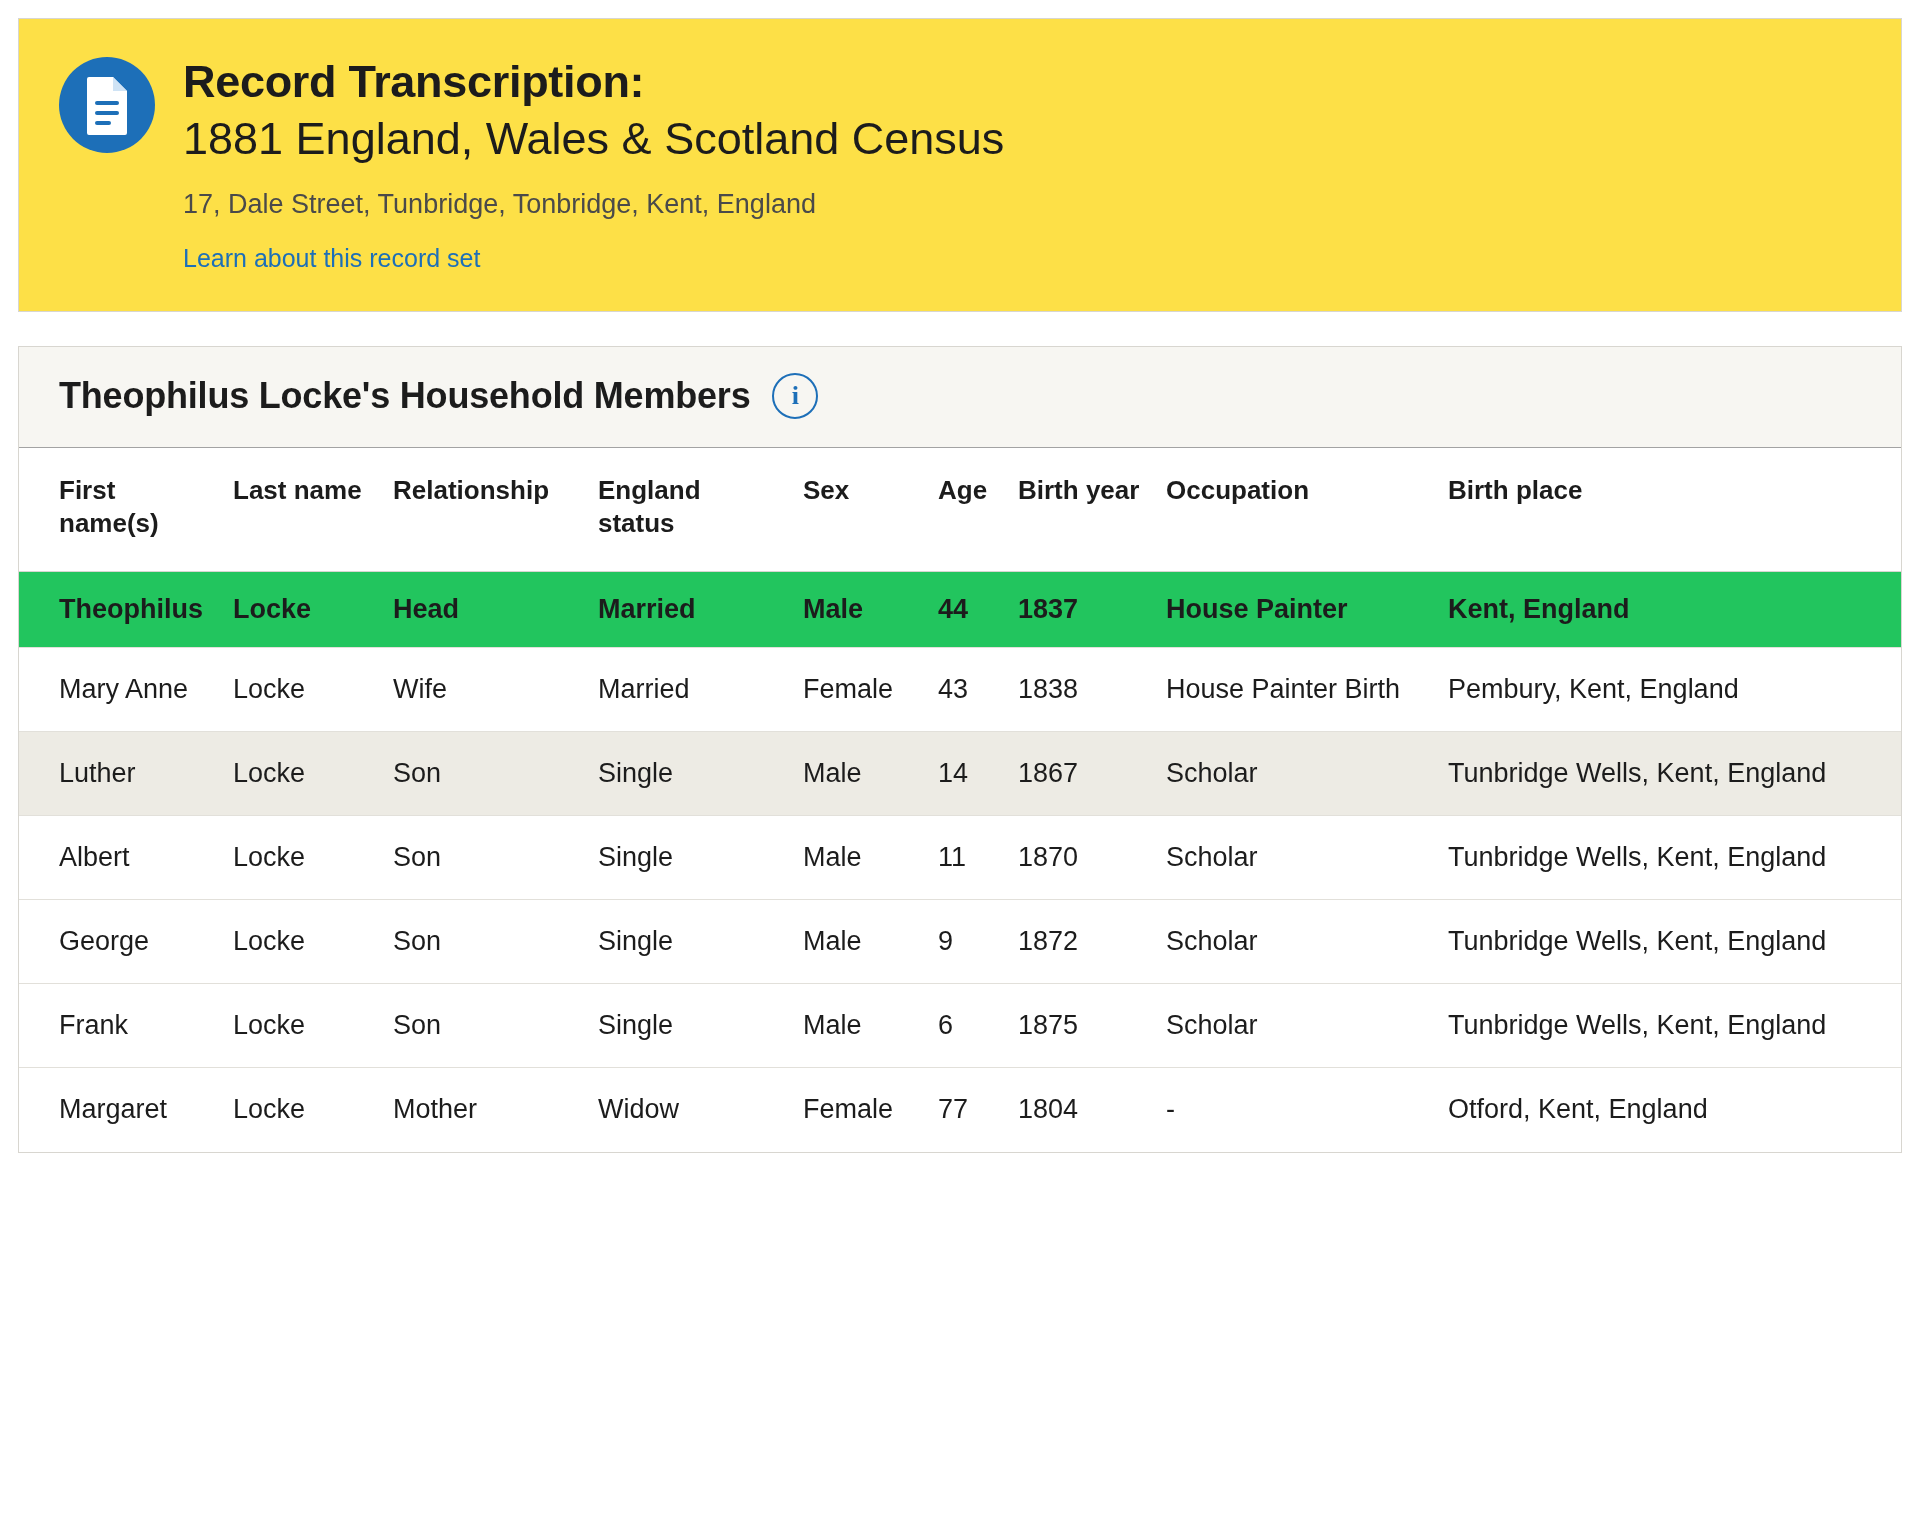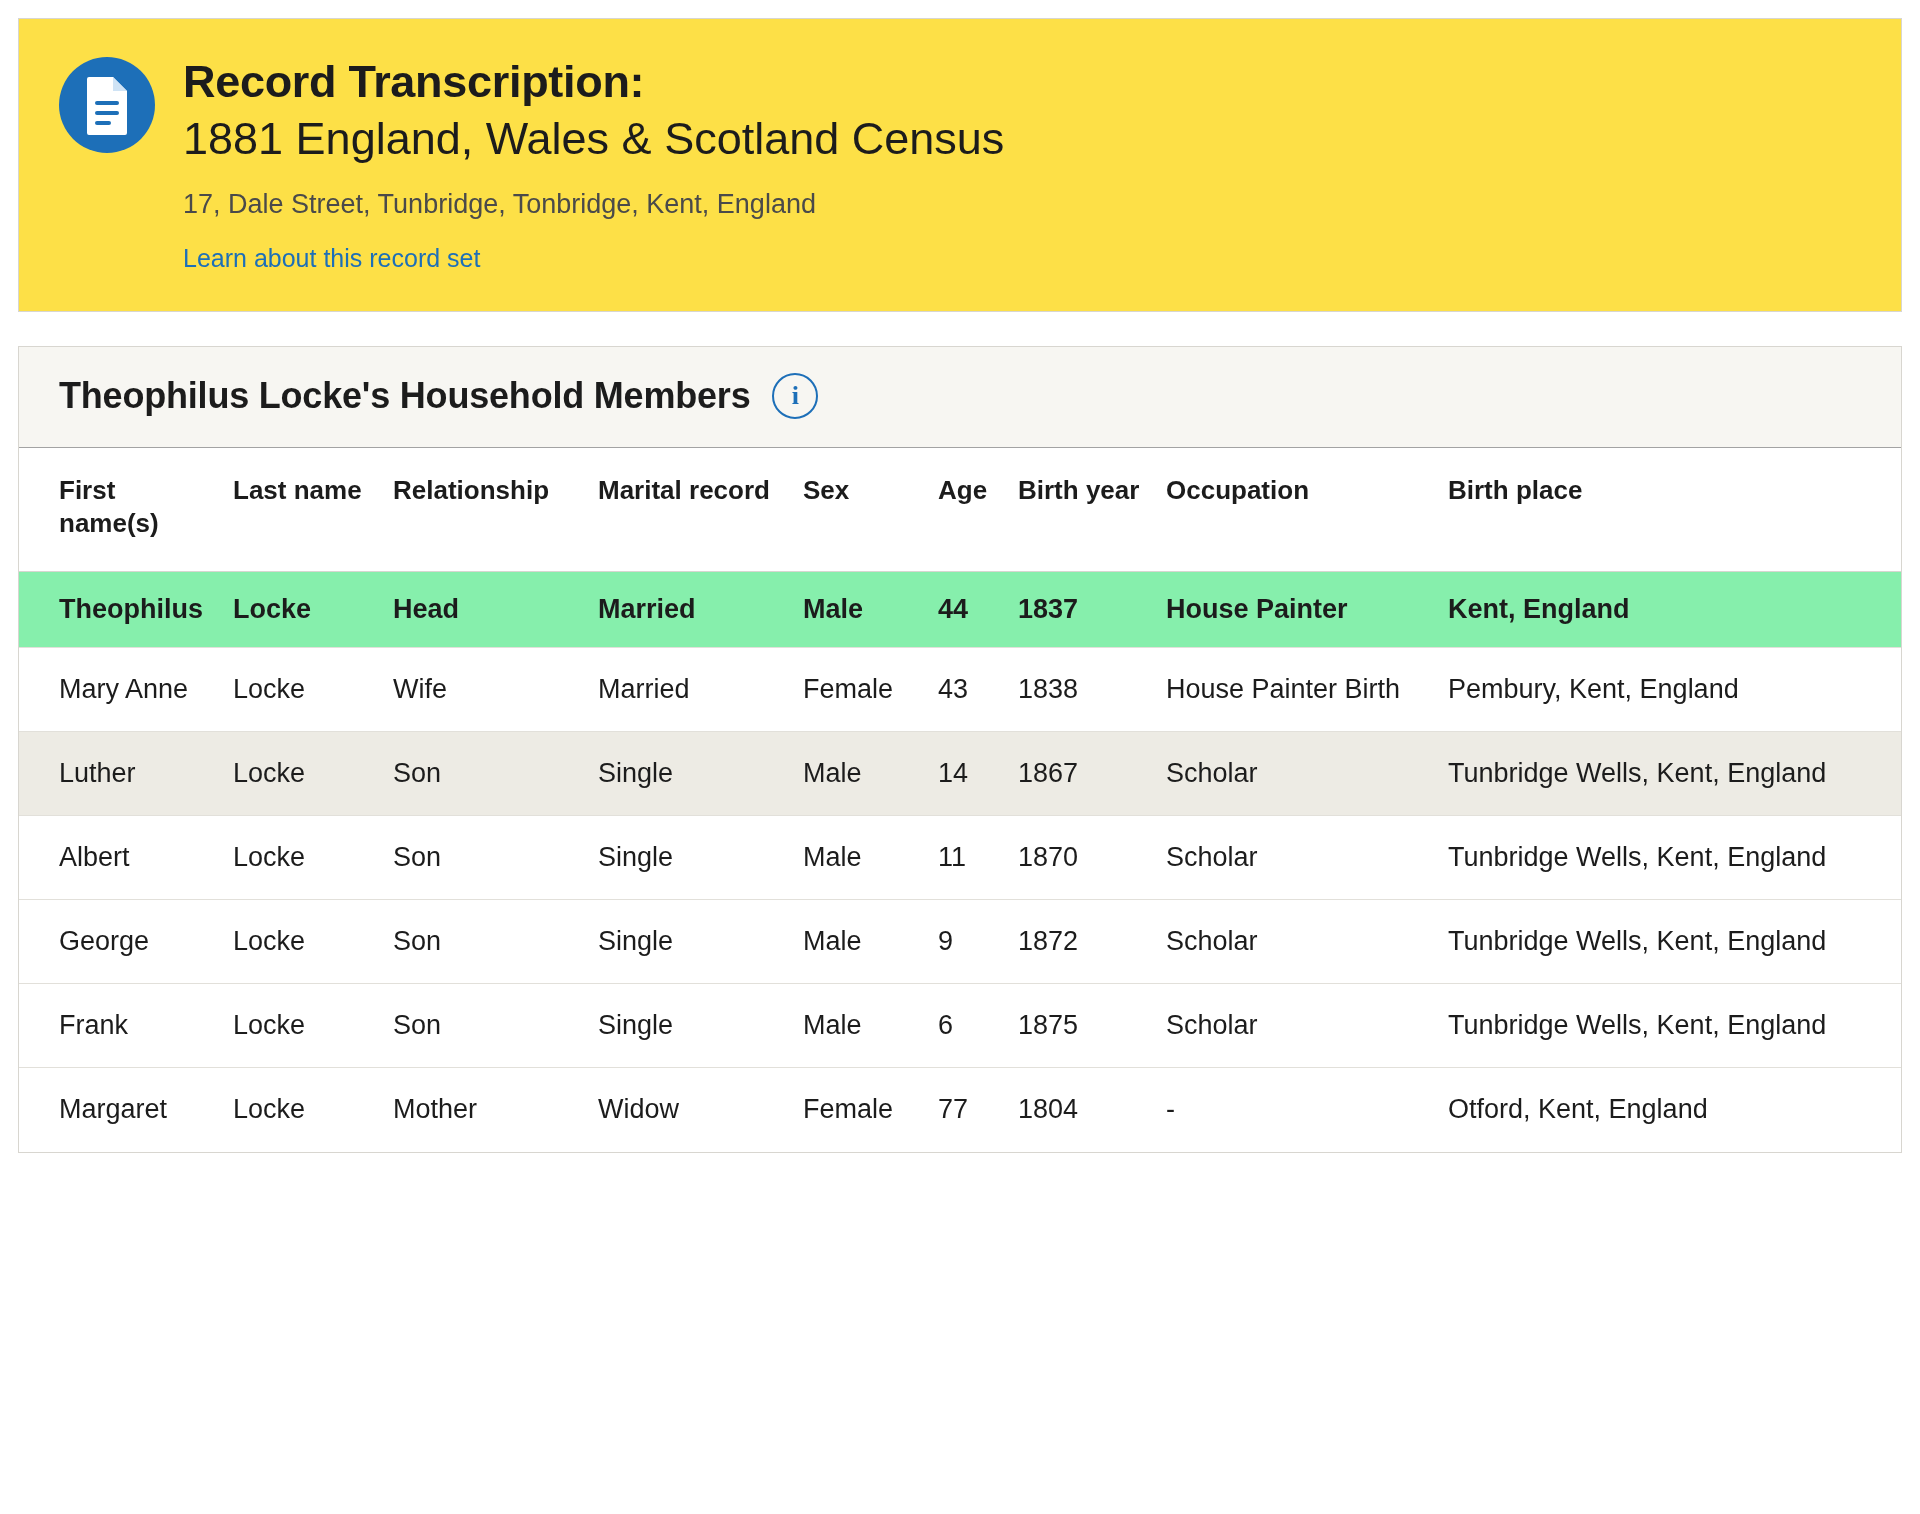--- a/index.html
+++ b/index.html
@@ -122,21 +122,21 @@
   table.members td {
     font-size: 27px;
     color: #1c1c1c;
     padding: 22px 12px;
     border-bottom: 1px solid #e2e0da;
     vertical-align: middle;
     line-height: 1.45;
   }
   table.members tr:last-child td { border-bottom: none; }
   tr.highlight td {
-    background: #86efac;
+    background: #22c55e;
     font-weight: bold;
     padding-top: 18px;
     padding-bottom: 18px;
   }
   tr.shaded td { background: #edebe4; }
 
   
   col.c-first { width: 202px; }
   col.c-last  { width: 160px; }
   col.c-rel   { width: 205px; }
@@ -188,21 +188,21 @@
           <col class="c-age">
           <col class="c-birth">
           <col class="c-occ">
           <col class="c-place">
       </colgroup>
       <thead>
         <tr>
           <th class="cell-first">First name(s)</th>
           <th>Last name</th>
           <th>Relationship</th>
-          <th>Marital record</th>
+          <th>England status</th>
           <th>Sex</th>
           <th>Age</th>
           <th>Birth year</th>
           <th>Occupation</th>
           <th>Birth place</th>
         </tr>
       </thead>
       <tbody>
         <tr class="highlight">
           <td class="cell-first">Theophilus</td>

